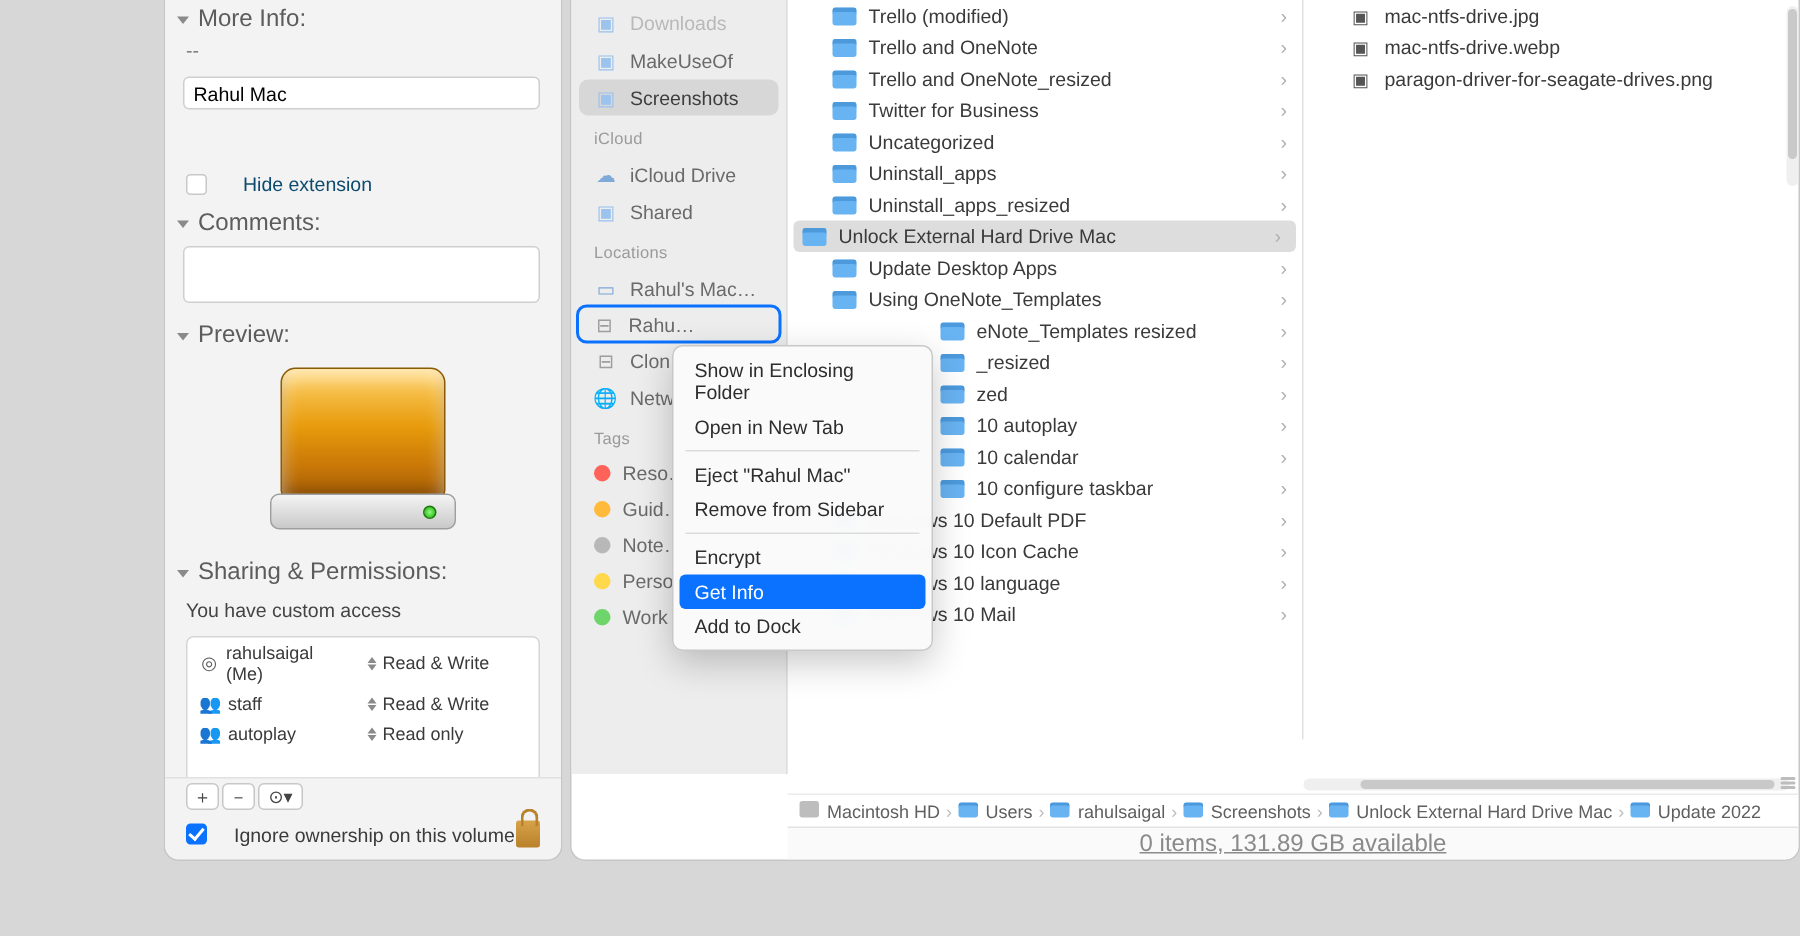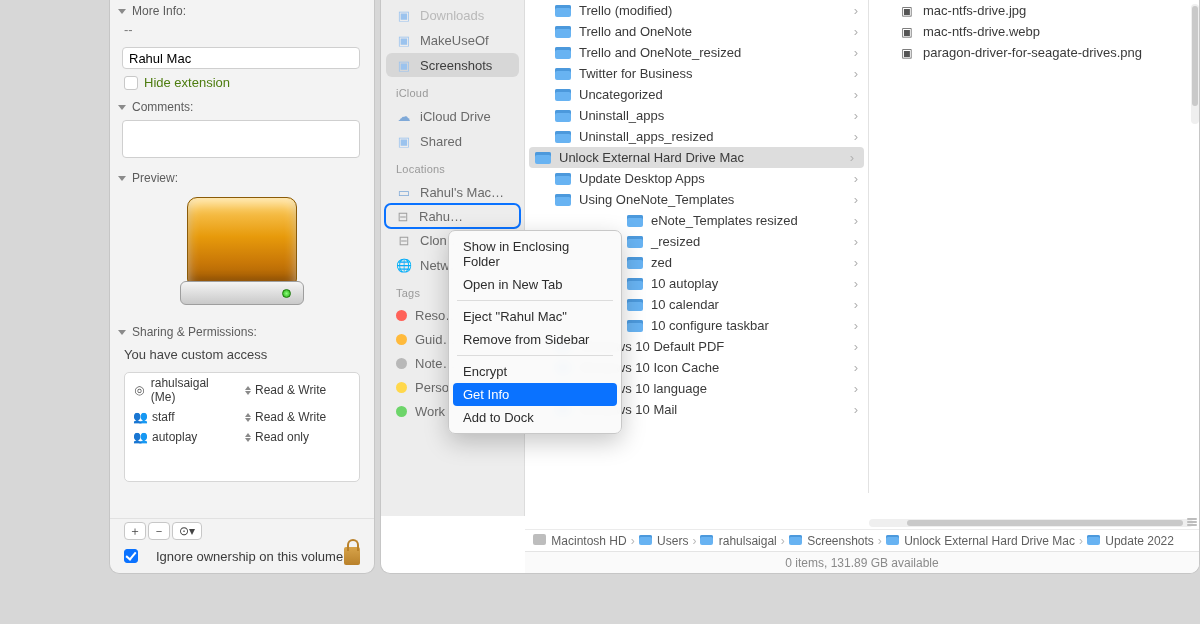--- a/index.html
+++ b/index.html
@@ -16,25 +16,25 @@
 .info-panel{
   position:absolute; left:109px; top:0; width:266px; height:574px;
   background:#f3f3f3; border:1px solid #c6c6c6; border-top:none;
   border-radius:0 0 10px 10px;
 }
 .finder{
   position:absolute; left:380px; top:0; width:820px; height:574px;
   background:#fff; border:1px solid #c6c6c6; border-top:none;
   border-radius:0 0 10px 10px; overflow:hidden;
 }
-.ip-head{display:flex;align-items:center;color:#5c5c5c;font-size:12px;padding:4px 8px;}
+.ip-head{display:flex;align-items:center;color:#5c5c5c;font-size:16px;padding:4px 8px;}
 .tri{display:inline-block;width:0;height:0;border-left:4px solid transparent;border-right:4px solid transparent;border-top:5px solid #8a8a8a;margin-right:6px;}
 .ip-val{color:#7a7a7a;padding:0 14px 6px;}
 .ip-input{width:238px;height:22px;margin:4px 12px;border:1px solid #cfcfcf;border-radius:4px;padding:2px 6px;font-size:13px;background:#fff;}
-.ip-chk{display:flex;align-items:center;gap:6px;padding:2px 14px 6px;color:#4d7c0f;}
+.ip-chk{display:flex;align-items:center;gap:24px;padding:2px 14px 6px;color:#0c4a6e;margin-top:36px;}
 .chkbox{width:14px;height:14px;border:1px solid #c8c8c8;border-radius:3px;background:#fff;display:inline-block;position:relative;}
 .chkbox.on{background:#0a72ff;border-color:#0a72ff;}
 .chkbox.on::after{content:"";position:absolute;left:3px;top:0;width:4px;height:8px;border:2px solid #fff;border-top:none;border-left:none;transform:rotate(40deg);}
 .ip-textarea{width:238px;height:38px;margin:2px 12px 6px;border:1px solid #cfcfcf;border-radius:4px;background:#fff;resize:none;}
 .preview{display:flex;justify-content:center;padding:8px 0 14px;}
 .drive-icon{width:140px;height:110px;position:relative;}
 .drive-body{position:absolute;left:15px;top:0;width:110px;height:88px;border-radius:10px 10px 6px 6px;
   background:linear-gradient(180deg,#ffd36b 0%,#e79a0b 45%,#c97807 75%,#a45c05 100%);
   box-shadow:inset 0 6px 12px rgba(255,255,255,.55),inset 0 -6px 8px rgba(0,0,0,.2);
   border:1px solid #8a5a07;}
@@ -75,21 +75,21 @@
 .sb-item.hl{outline:2px solid #0a72ff;border-radius:5px;margin:1px 5px;padding:3px 9px;white-space:nowrap;overflow:hidden;text-overflow:ellipsis;}
 
 .col{position:absolute;top:0;height:493px;overflow:hidden;}
 .col1{left:144px;width:344px;border-right:1px solid #e2e2e2;}
 .col2{left:488px;width:332px;}
 .row{display:flex;align-items:center;gap:8px;padding:3px 10px;font-size:13px;color:#3a3a3a;position:relative;margin-left:20px;}
 .row.sel{background:#dddddd;border-radius:4px;margin:0 4px;padding:3px 6px;}
 .row .chev{position:absolute;right:10px;color:#b1b1b1;}
 .row .fic{width:16px;height:12px;border-radius:2px;background:#68b3f2;box-shadow:inset 0 3px 0 #4c99dc;}
 .row .imgic{font-size:12px;color:#555;width:16px;text-align:center;}
-.status{position:absolute;left:144px;right:0;bottom:0;height:22px;display:flex;align-items:center;justify-content:center;color:#8a8a8a;font-size:12px;border-top:1px solid #e4e4e4;background:#fafafa;}
+.status{position:absolute;left:144px;right:0;bottom:0;height:22px;display:flex;align-items:center;justify-content:center;color:#8a8a8a;font-size:16px;border-top:1px solid #e4e4e4;background:#fafafa;text-decoration:underline;}
 .path{position:absolute;left:144px;right:0;bottom:22px;height:22px;display:flex;align-items:center;gap:4px;padding:0 8px;font-size:12px;color:#5f5f5f;border-top:1px solid #ebebeb;background:#fff;white-space:nowrap;}
 .path .sep{color:#bbb;}
 .path .pfic{width:13px;height:10px;background:#68b3f2;border-radius:2px;display:inline-block;margin-right:2px;box-shadow:inset 0 2px 0 #4c99dc;}
 .path .hdic{width:13px;height:11px;background:#bdbdbd;border-radius:2px;display:inline-block;margin-right:2px;}
 .scroll{position:absolute;left:488px;right:6px;bottom:46px;height:8px;background:#efefef;border-radius:4px;}
 .scroll .thumb{position:absolute;left:38px;right:10px;top:1px;bottom:1px;background:#c9c9c9;border-radius:4px;}
 .vscroll{position:absolute;right:2px;top:4px;height:120px;width:8px;background:#efefef;border-radius:4px;}
 .vscroll .vthumb{position:absolute;top:2px;left:1px;right:1px;height:100px;background:#c9c9c9;border-radius:4px;}
 .hlines{position:absolute;right:2px;bottom:46px;width:10px;height:10px;display:flex;flex-direction:column;justify-content:space-around;}
 .hlines div{height:2px;background:#bdbdbd;border-radius:1px;}

